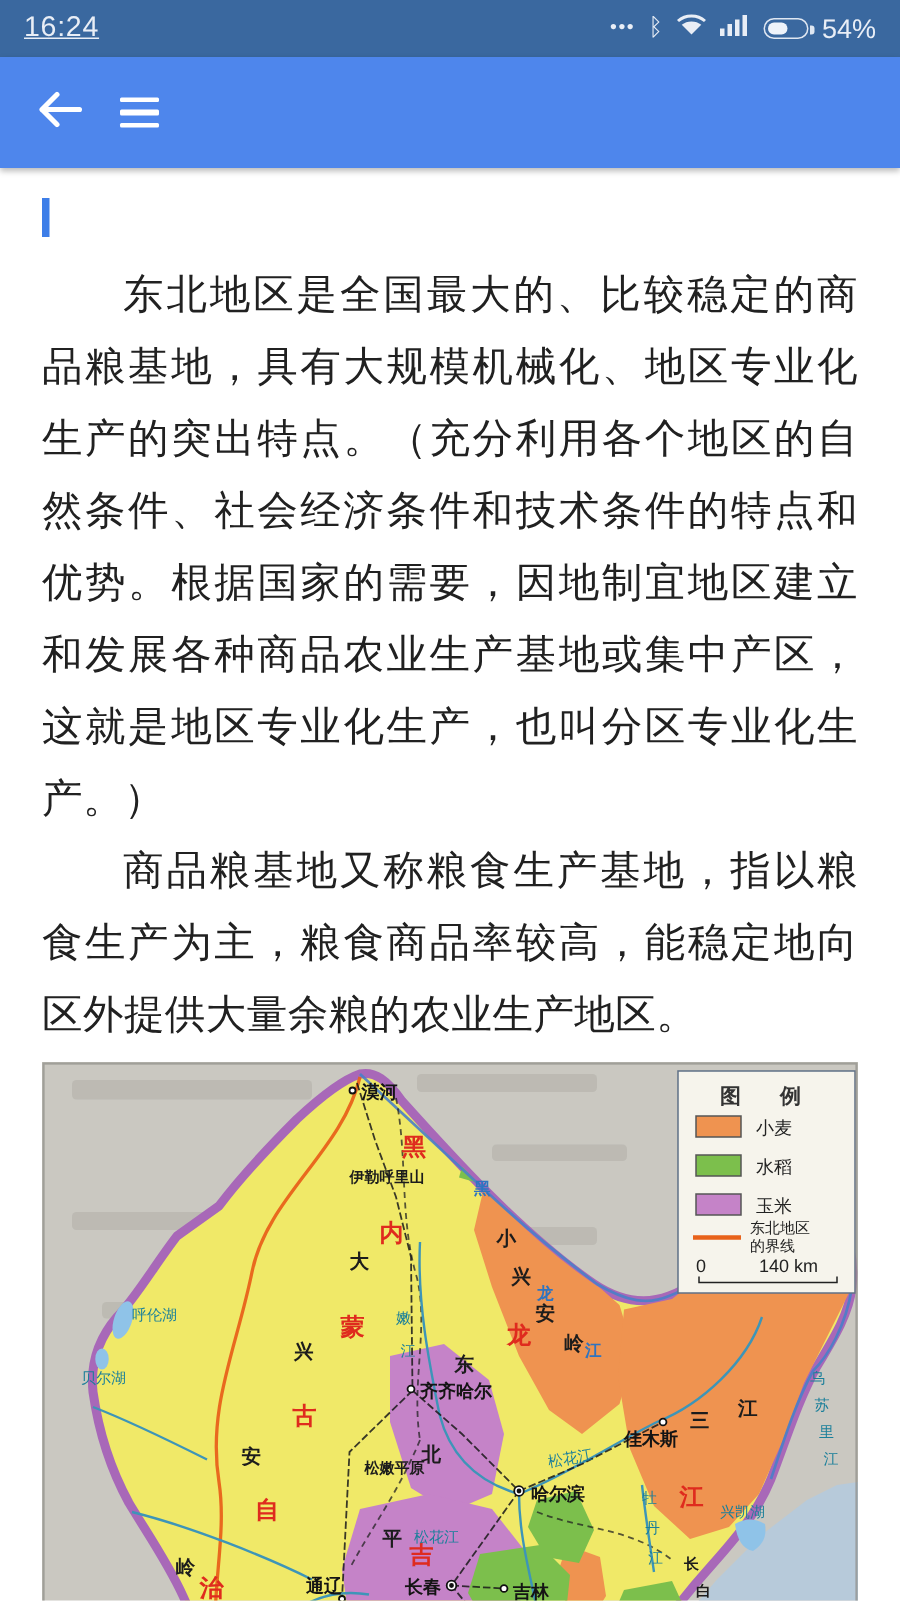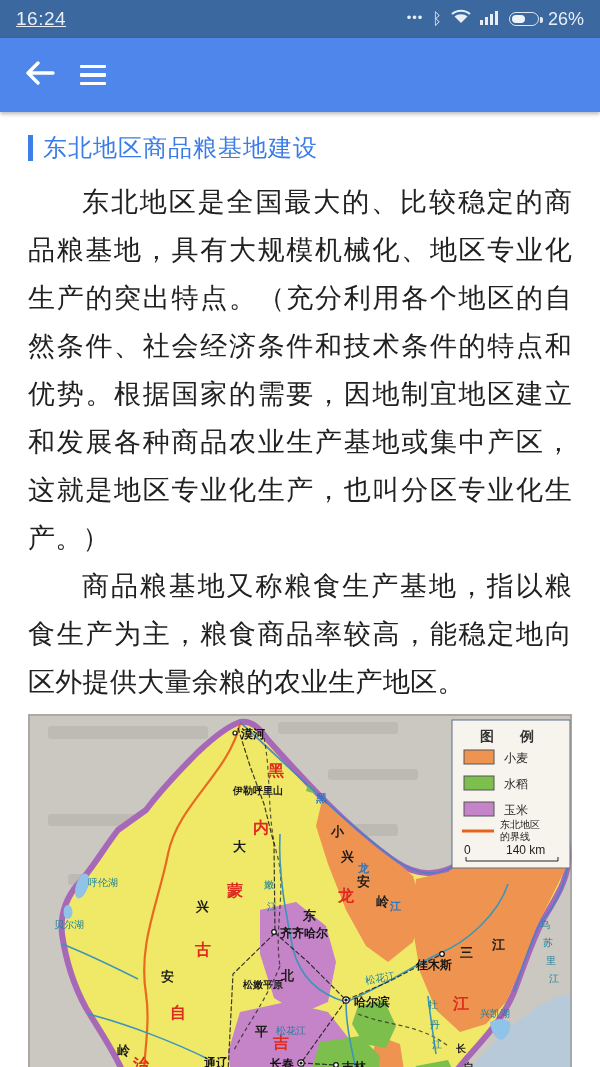--- a/index.html
+++ b/index.html
@@ -71,21 +71,21 @@
       <svg width="20" height="15" viewBox="0 0 20 15">
         <rect x="0" y="10" width="3" height="5" fill="#e9eef6"></rect>
         <rect x="5" y="7" width="3" height="8" fill="#e9eef6"></rect>
         <rect x="10" y="4" width="3" height="11" fill="#e9eef6"></rect>
         <rect x="15" y="1" width="3" height="14" fill="#e9eef6"></rect>
       </svg>
     </span>
     <span class="sb-batt">
         <span class="fill"></span>
       </span>
-    <span class="sb-pct">26%</span>
+    <span class="sb-pct">54%</span>
   </div>
 </div>
 
 <div class="app-bar">
   <div class="back-btn">
     <span>
       <svg width="30" height="24" viewBox="0 0 30 24">
         <path d="M13 2 L3 12 L13 22 M3 12 L28 12" stroke="#fff" stroke-width="3.4" fill="none" stroke-linecap="round" stroke-linejoin="round"></path>
       </svg>
     </span>
@@ -96,21 +96,20 @@
       <i style="display:block;width:26px;height:3.5px;background:#fff;"></i>
       <i style="display:block;width:26px;height:3.5px;background:#fff;"></i>
     </span>
   </div>
 </div>
 
 <div class="content">
 
   <div class="section-heading">
     <span class="bar"></span>
-    <span class="txt">东北地区商品粮基地建设</span>
   </div>
 
   <p class="para">东北地区是全国最大的、比较稳定的商品粮基地，具有大规模机械化、地区专业化生产的突出特点。（充分利用各个地区的自然条件、社会经济条件和技术条件的特点和优势。根据国家的需要，因地制宜地区建立和发展各种商品农业生产基地或集中产区，这就是地区专业化生产，也叫分区专业化生产。）</p>
   <p class="para">商品粮基地又称粮食生产基地，指以粮食生产为主，粮食商品率较高，能稳定地向区外提供大量余粮的农业生产地区。</p>
 
   <div class="map-wrap">
     <svg width="544" height="420" viewBox="0 0 544 420">
 
       <rect x="0" y="0" width="544" height="420" fill="#cac8c1"></rect>
       <g opacity=".14" fill="#6f6e66">

